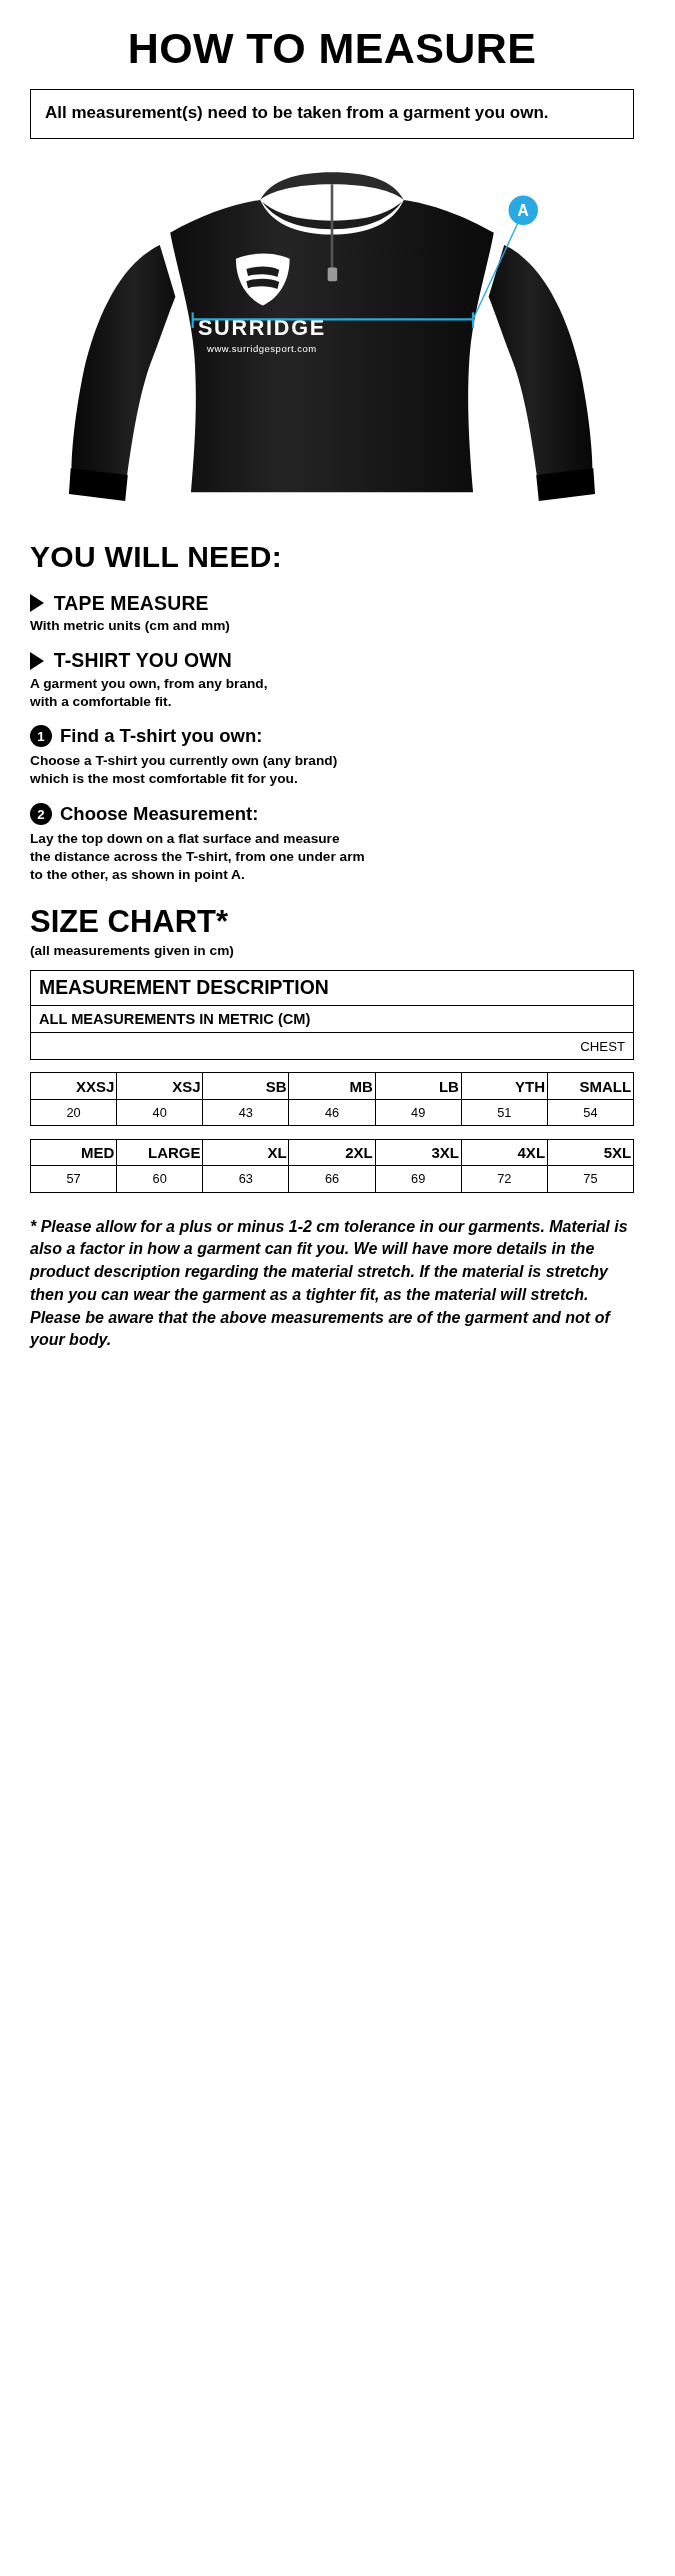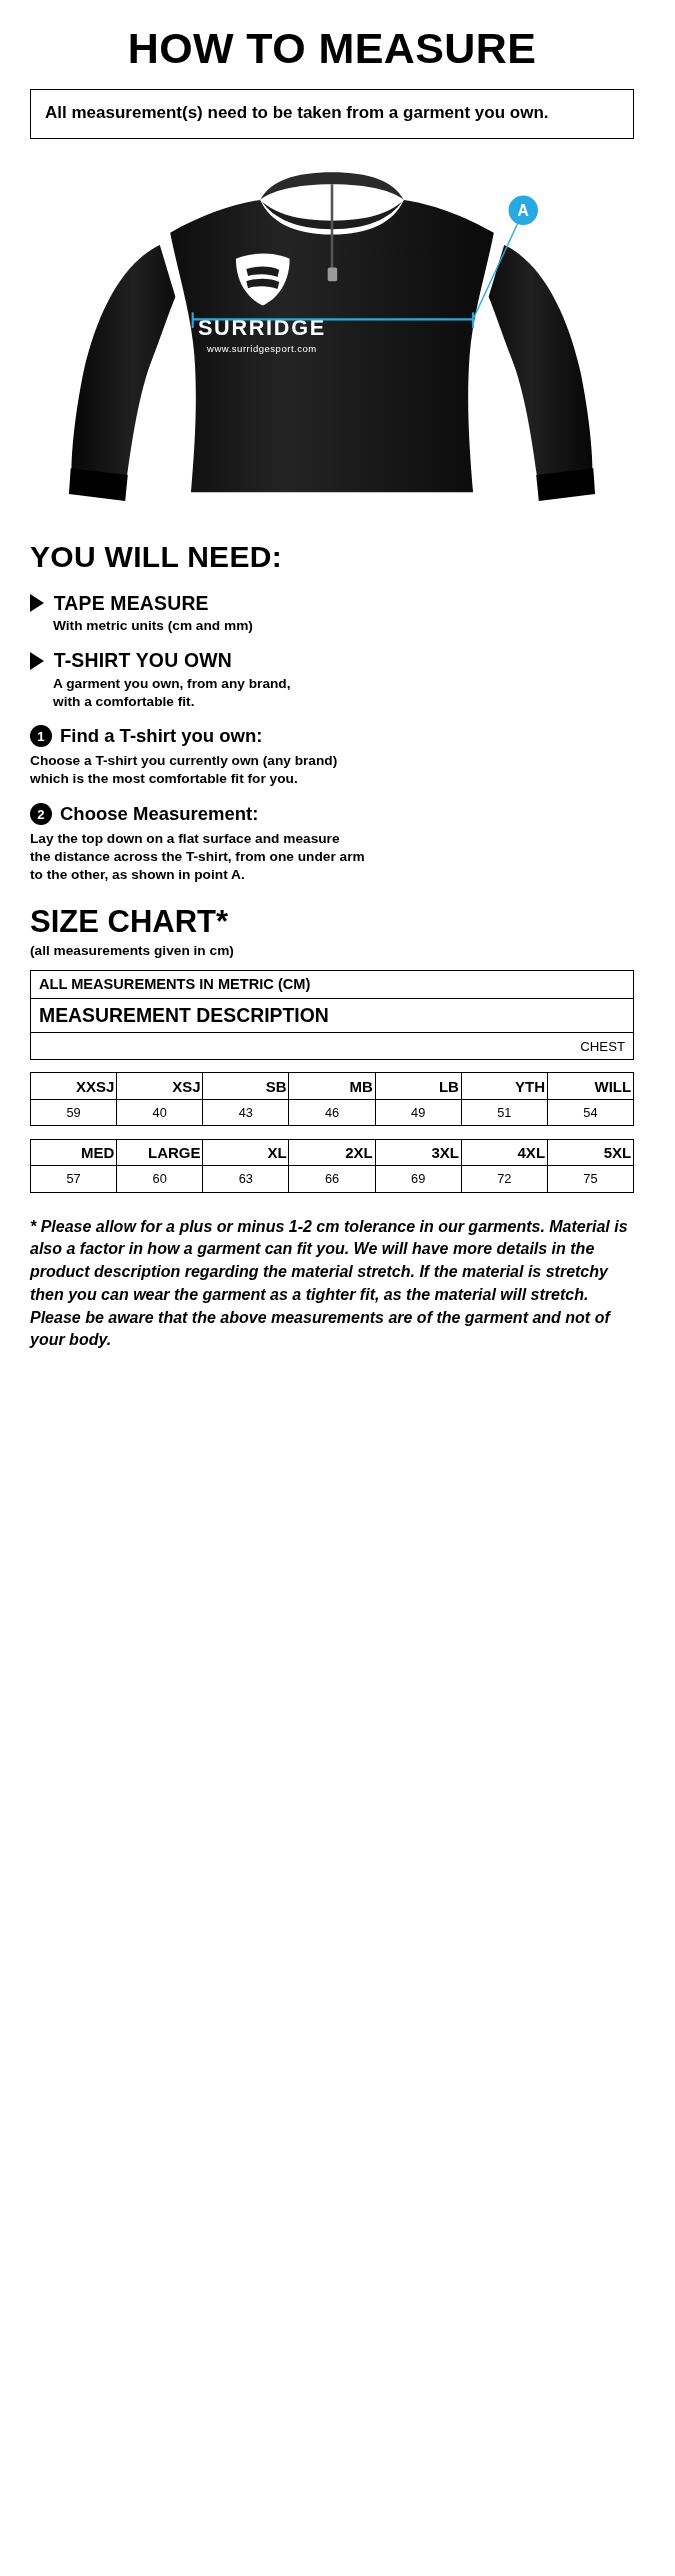--- a/index.html
+++ b/index.html
@@ -67,21 +67,20 @@
   }
   .need-title {
     font-size: 19.4px;
     font-weight: bold;
     letter-spacing: 0.2px;
   }
   .need-sub {
     font-size: 13.7px;
     font-weight: bold;
     line-height: 1.32;
-    margin-left: 23px;
   }
   
   .step { margin-bottom: 15px; }
   .step-row {
     display: flex;
     align-items: center;
     gap: 8px;
     margin-bottom: 4.4px;
   }
   .step-badge {
@@ -260,44 +259,44 @@
 the distance across the T-shirt, from one under arm
 to the other, as shown in point A.</div>
   </div>
 
   <div class="chart-title">SIZE CHART*</div>
   <div class="chart-sub">(all measurements given in cm)</div>
 
   <table class="desc-table">
     <tbody>
       <tr>
+        <td class="desc-head">MEASUREMENT DESCRIPTION</td>
+      </tr>
+      <tr>
         <td class="desc-metric">ALL MEASUREMENTS IN METRIC (CM)</td>
-      </tr>
-      <tr>
-        <td class="desc-head">MEASUREMENT DESCRIPTION</td>
       </tr>
       <tr>
         <td class="desc-chest">CHEST</td>
       </tr>
     </tbody>
   </table>
 
   <table class="size-table">
     <tbody>
       <tr class="head">
         <td>XXSJ</td>
         <td>XSJ</td>
         <td>SB</td>
         <td>MB</td>
         <td>LB</td>
         <td>YTH</td>
-        <td>WILL</td>
+        <td>SMALL</td>
       </tr>
       <tr class="vals">
-        <td>59</td>
+        <td>20</td>
         <td>40</td>
         <td>43</td>
         <td>46</td>
         <td>49</td>
         <td>51</td>
         <td>54</td>
       </tr>
     </tbody>
   </table>
 

